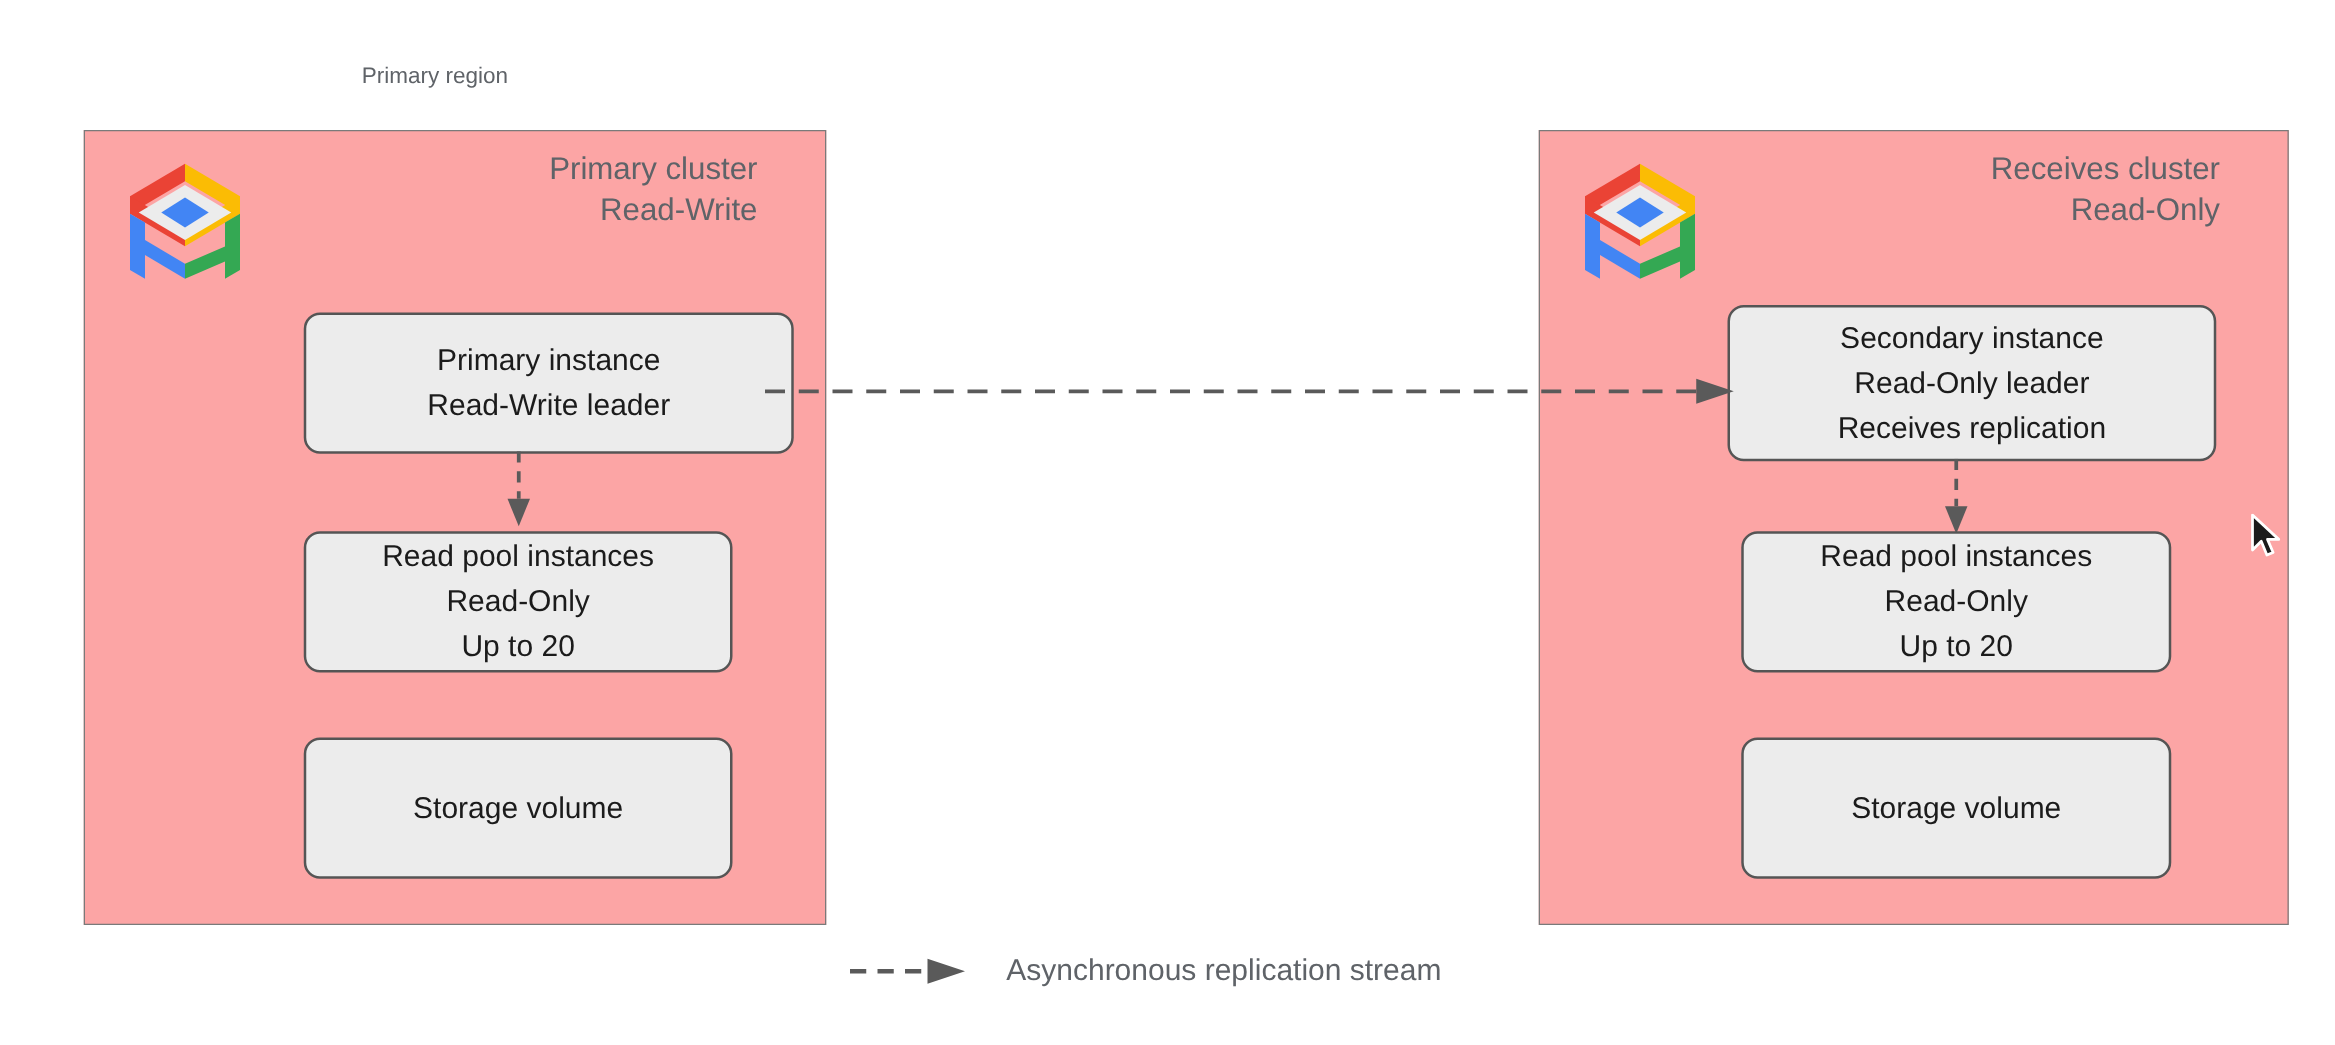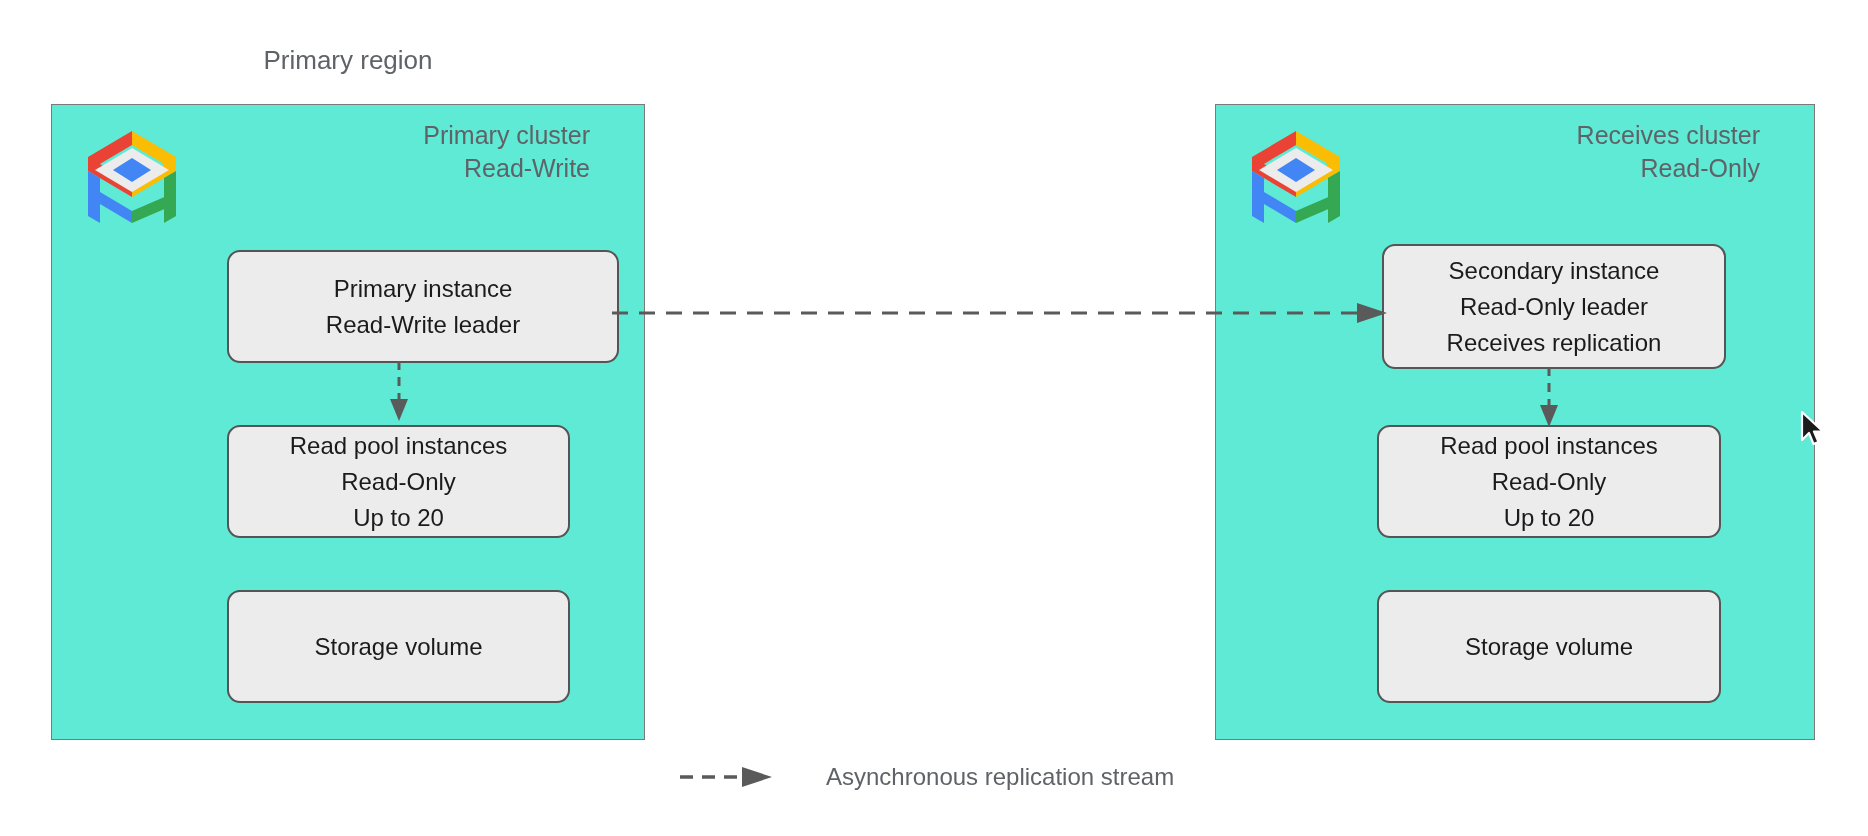--- a/index.html
+++ b/index.html
@@ -18,42 +18,43 @@
 
   .stage {
     position: absolute;
     inset: 0;
   }
 
   
   .region-title {
     position: absolute;
     color: #5f6368;
-    font-size: 26px;
+    font-size: 18px;
     line-height: 30px;
     white-space: nowrap;
     text-align: center;
   }
   #region-title-primary {
     left: 51px;
     top: 45px;
     width: 594px;
   }
   #region-title-secondary {
     left: 1215px;
     top: 51px;
     width: 600px;
   }
 
   
   .cluster-box {
     position: absolute;
-    background: #5eead4;
+    background: #fca5a5;
     border: 1.6px solid #7a7a7a;
     box-sizing: border-box;
+    margin-left: 16px;
   }
   #cluster-primary {
     left: 51px;
     top: 104px;
     width: 594px;
     height: 636px;
   }
   #cluster-secondary {
     left: 1215px;
     top: 104px;
@@ -95,21 +96,21 @@
     align-items: center;
     justify-content: center;
     text-align: center;
     white-space: pre-line;
   }
 
   #node-primary-instance  { left: 175px; top: 145px; width: 392px; height: 113px; }
   #node-primary-readpool  { left: 175px; top: 320px; width: 343px; height: 113px; }
   #node-primary-storage   { left: 175px; top: 485px; width: 343px; height: 113px; }
 
-  #node-secondary-instance { left: 166px; top: 139px; width: 344px; height: 125px; }
+  #node-secondary-instance { left: 150px; top: 139px; width: 391px; height: 125px; }
   #node-secondary-readpool { left: 161px; top: 320px; width: 344px; height: 113px; }
   #node-secondary-storage  { left: 161px; top: 485px; width: 344px; height: 113px; }
 
   
   .v-arrow {
     position: absolute;
     width: 24px;
     height: 64px;
     pointer-events: none;
   }
@@ -133,21 +134,21 @@
     top: 762px;
     height: 30px;
     display: flex;
     align-items: center;
   }
   #legend-swatch {
     width: 95px;
     height: 26px;
   }
   #legend-label {
-    margin-left: 51px;
+    margin-left: 30px;
     color: #5f6368;
     font-size: 24px;
     line-height: 28px;
     white-space: nowrap;
   }
 
   
   #mouse-cursor {
     position: absolute;
     left: 1800px;

